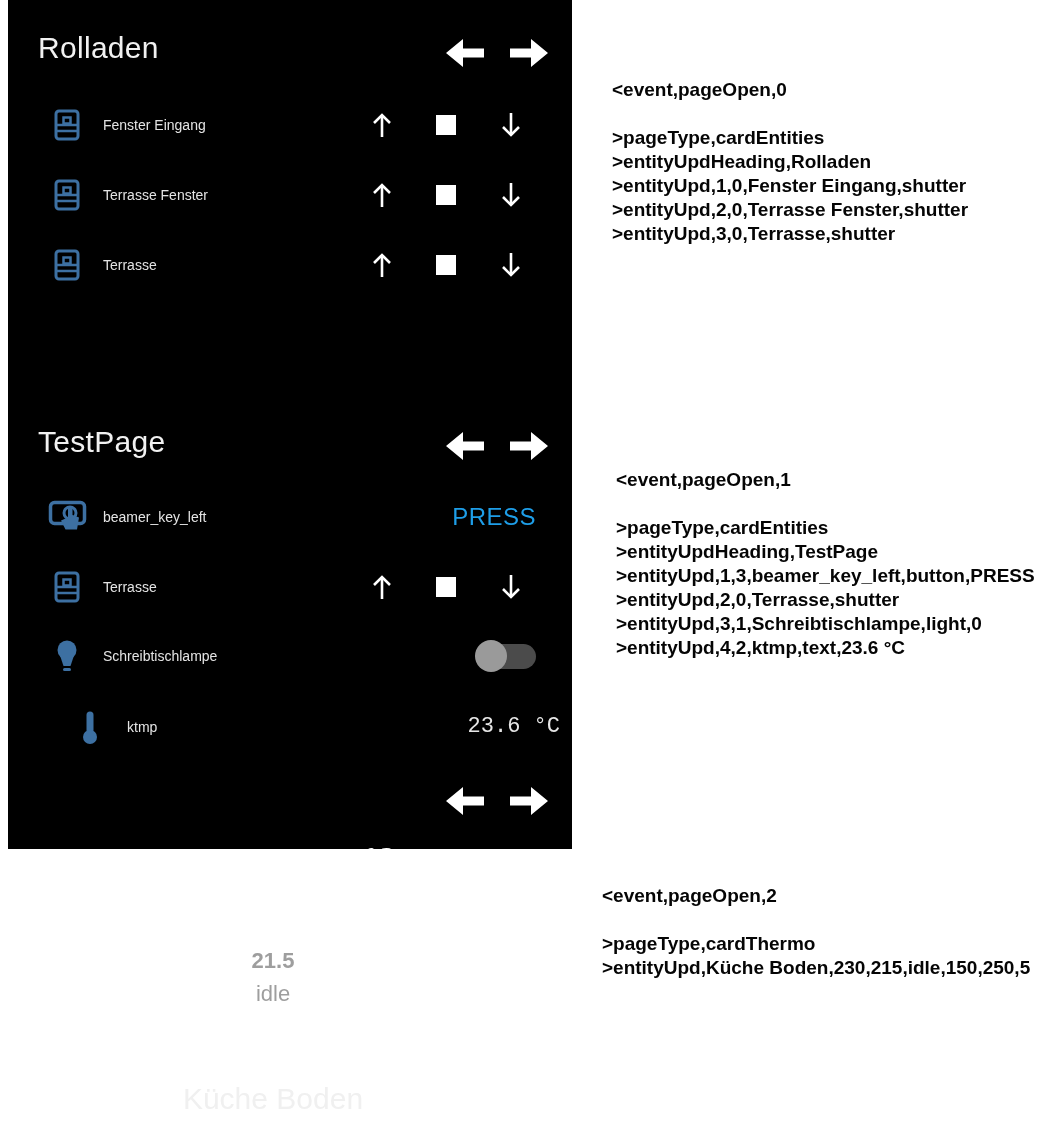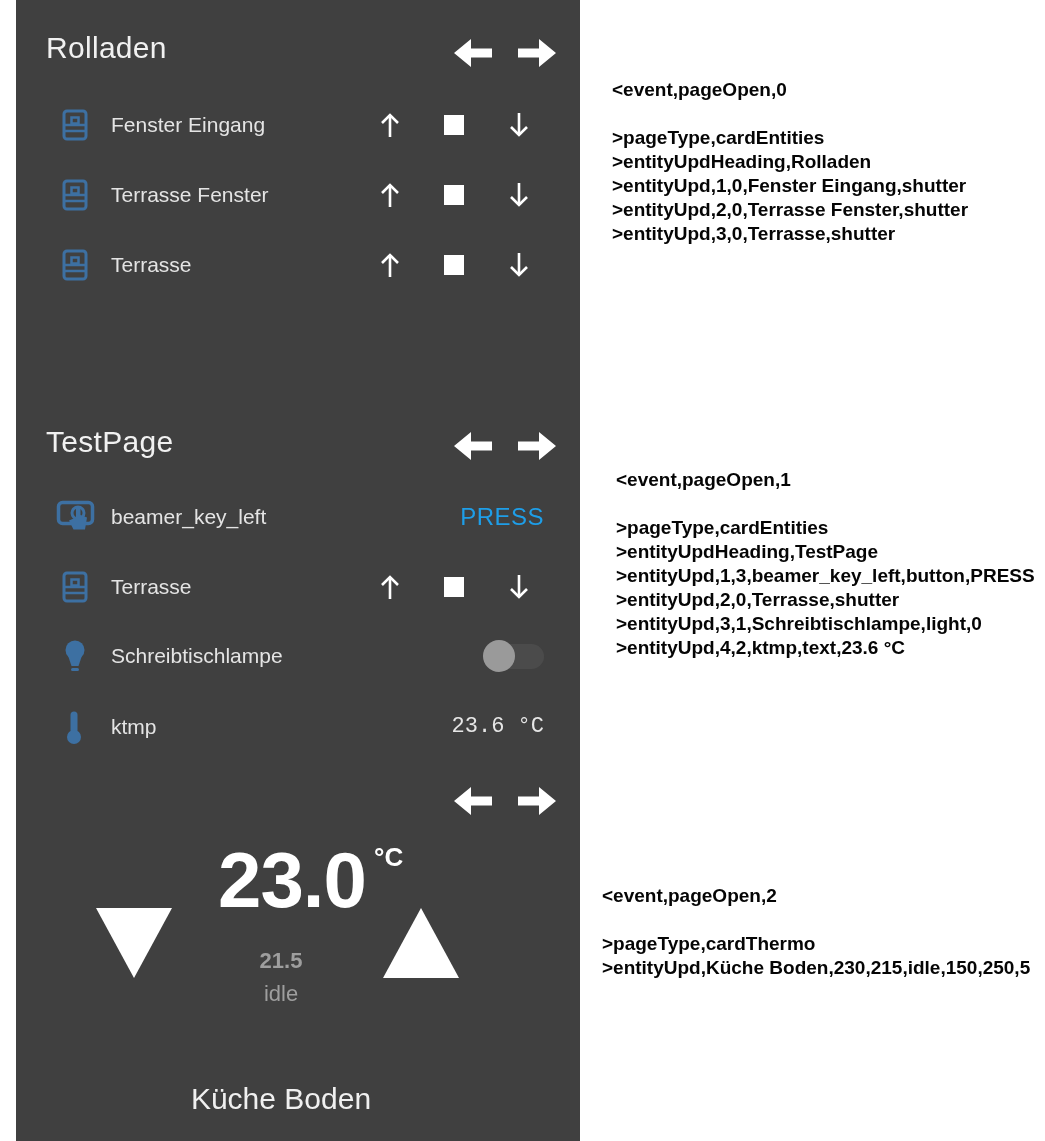--- a/index.html
+++ b/index.html
@@ -3,32 +3,32 @@
 <meta charset="utf-8">
 <style>
   html,body{margin:0;padding:0;}
   body{
     width:1045px;height:1141px;
     background:#ffffff;
     font-family:"Liberation Sans",sans-serif;
     position:relative;overflow:hidden;
   }
   
-  .panel{position:absolute;left:16px;top:0;width:564px;height:1141px;background:#404040;}
+  .panel{position:absolute;left:8px;top:0;width:564px;height:849px;background:#000000;}
   .card{position:absolute;left:0;width:564px;}
   .card-title{position:absolute;left:30px;margin:0;font-size:30px;font-weight:500;color:#f1f1f1;letter-spacing:.3px;}
   .nav-btn{position:absolute;width:38px;height:28px;background:none;border:0;padding:0;cursor:pointer;display:flex;align-items:center;justify-content:center;}
   .nav-prev{left:438px;}
   .nav-next{left:502px;}
   
   .row{position:absolute;left:0;width:564px;height:40px;}
   .e-icon{position:absolute;left:46px;top:50%;transform:translateY(-50%);display:flex;}
   .e-icon.wide{left:40px;}
   .e-icon.narrow{left:50px;}
-  .e-label{position:absolute;left:95px;top:0;line-height:40px;font-size:21px;color:#e4e4e4;white-space:nowrap;}
+  .e-label{position:absolute;left:95px;top:0;line-height:40px;font-size:14px;color:#e4e4e4;white-space:nowrap;}
   .ctl{position:absolute;top:0;width:44px;height:40px;background:none;border:0;padding:0;display:flex;align-items:center;justify-content:center;cursor:pointer;}
   .ctl.up{left:352px;}
   .ctl.stop{left:416px;}
   .ctl.down{left:481px;}
   .sq{width:20px;height:20px;background:#ffffff;display:block;}
   .press-btn{position:absolute;left:380px;width:148px;height:40px;line-height:40px;text-align:right;
     font-size:24px;font-weight:500;color:#1e9ee8;background:none;border:0;padding:0;cursor:pointer;
     font-family:"Liberation Sans",sans-serif;letter-spacing:.5px;}
   .value{position:absolute;left:380px;width:148px;line-height:40px;text-align:right;font-size:22px;color:#e6e6e6;font-family:Liberation Mono, monospace;}
   .toggle{position:absolute;left:467px;top:4px;width:62px;height:32px;background:none;border:0;padding:0;cursor:pointer;}
@@ -210,21 +210,21 @@
             <rect x="9" y="29" width="8" height="3" rx="1.5" fill="#3d70a2"></rect>
           </svg>
       </span>
       <span class="e-label">Schreibtischlampe</span>
       <button class="toggle">
         <span class="track"></span>
         <span class="knob"></span>
       </button>
     </div>
 
-    <div class="row" style="top:312px;">
+    <div class="row" style="top:312px;margin-left:24px;">
       <span class="e-icon narrow">
         <svg width="16" height="34" viewBox="0 0 16 34">
             <rect x="4.5" y="1.5" width="7" height="22" rx="3.5" fill="#3d70a2"></rect>
             <circle cx="8" cy="27" r="7" fill="#3d70a2"></circle>
           </svg>
       </span>
       <span class="e-label">ktmp</span>
       <span class="value">23.6 °C</span>
     </div>
   </section>

